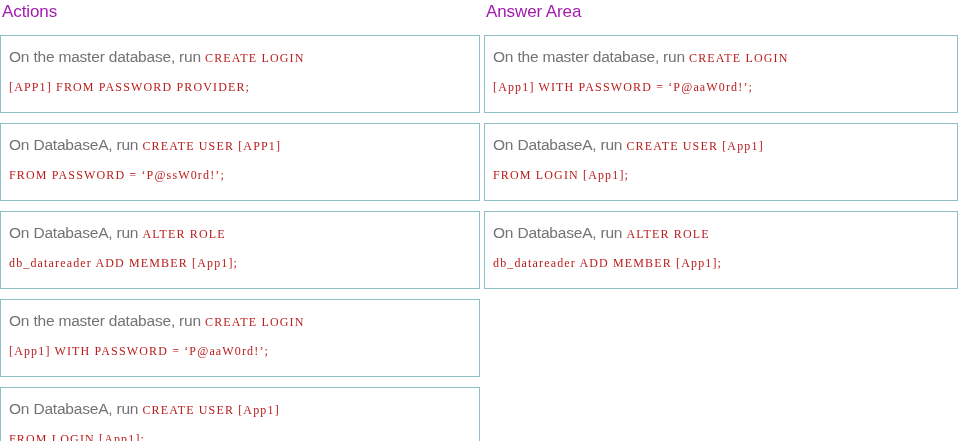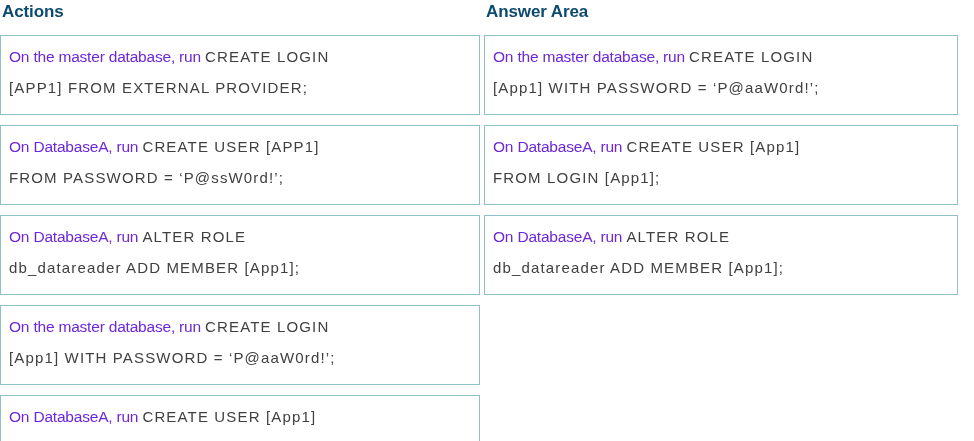--- a/index.html
+++ b/index.html
@@ -27,22 +27,22 @@
     left: 0;
     width: 482px;
   }
   .column-answers {
     left: 484px;
     width: 476px;
   }
   .column-heading {
     font-family: "Liberation Sans", sans-serif;
     font-size: 17px;
-    font-weight: bold;
-    color: #0c4a6e;
+    font-weight: normal;
+    color: #a21caf;
     letter-spacing: -0.1px;
     line-height: 20px;
     margin: 2px 0 0 2px;
     padding: 0;
     white-space: nowrap;
   }
   .card-list {
     margin-top: 13px;
     display: block;
   }
@@ -61,43 +61,43 @@
     width: 474px;
   }
   .card-line {
     display: block;
     white-space: nowrap;
     font-size: 0;
   }
   .prose {
     font-family: "Liberation Sans", sans-serif;
     font-size: 15.5px;
-    color: #6d28d9;
+    color: #737373;
     letter-spacing: -0.2px;
     vertical-align: baseline;
   }
   .code {
-    font-family: Liberation Sans, sans-serif;
-    font-size: 15px;
-    color: #404040;
+    font-family: Liberation Serif, serif;
+    font-size: 12px;
+    color: #b91c1c;
     letter-spacing: 1.15px;
     vertical-align: baseline;
   }
 </style>
 </head>
 <body>
 
 <div class="page">
 
   <div class="column column-actions">
     <div class="column-heading">Actions</div>
     <div class="card-list">
         <div class="card">
           <span class="card-line"><span class="prose">On the master database, run </span><span class="code">CREATE LOGIN</span></span>
-          <span class="card-line"><span class="code">[APP1] FROM EXTERNAL PROVIDER;</span></span>
+          <span class="card-line"><span class="code">[APP1] FROM PASSWORD PROVIDER;</span></span>
         </div>
         <div class="card">
           <span class="card-line"><span class="prose">On DatabaseA, run </span><span class="code">CREATE USER [APP1]</span></span>
           <span class="card-line"><span class="code">FROM PASSWORD = ‘P@ssW0rd!’;</span></span>
         </div>
         <div class="card">
           <span class="card-line"><span class="prose">On DatabaseA, run </span><span class="code">ALTER ROLE</span></span>
           <span class="card-line"><span class="code">db_datareader ADD MEMBER [App1];</span></span>
         </div>
         <div class="card">

